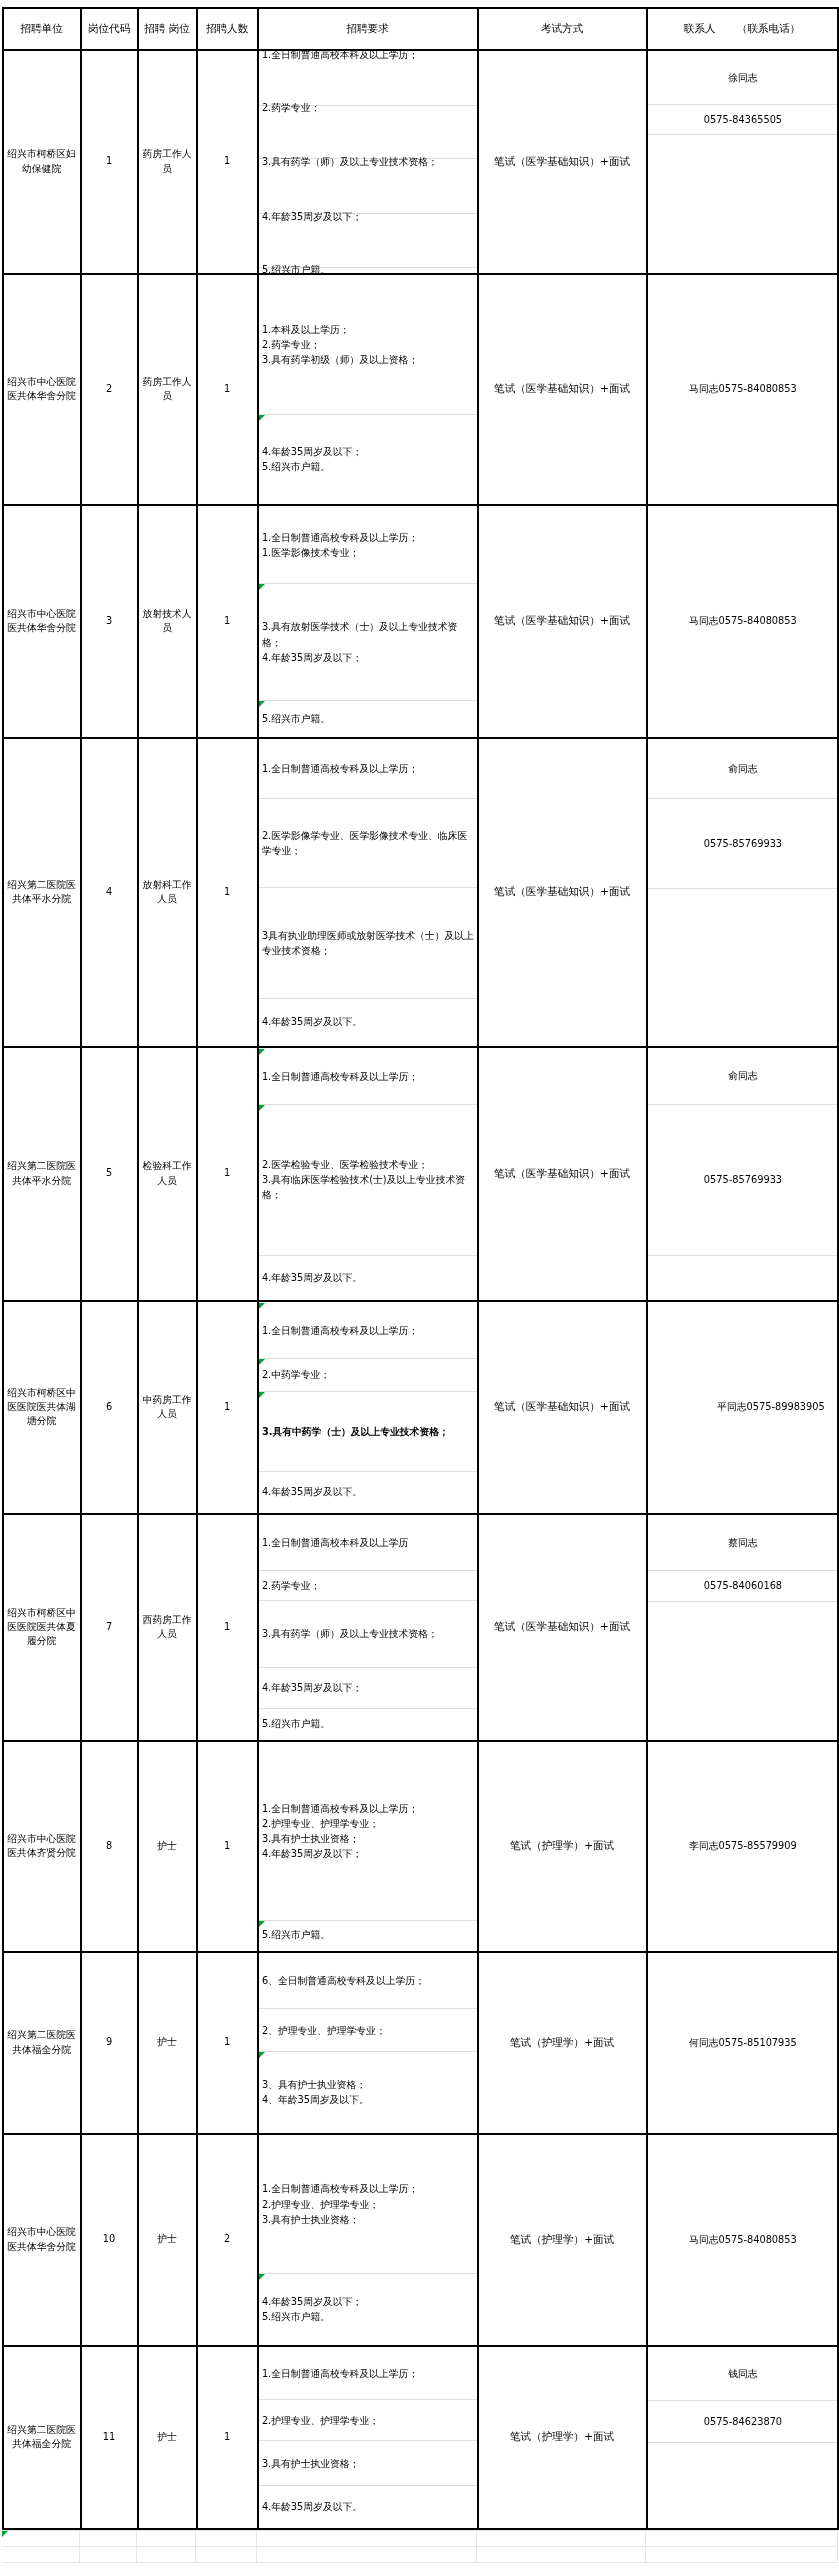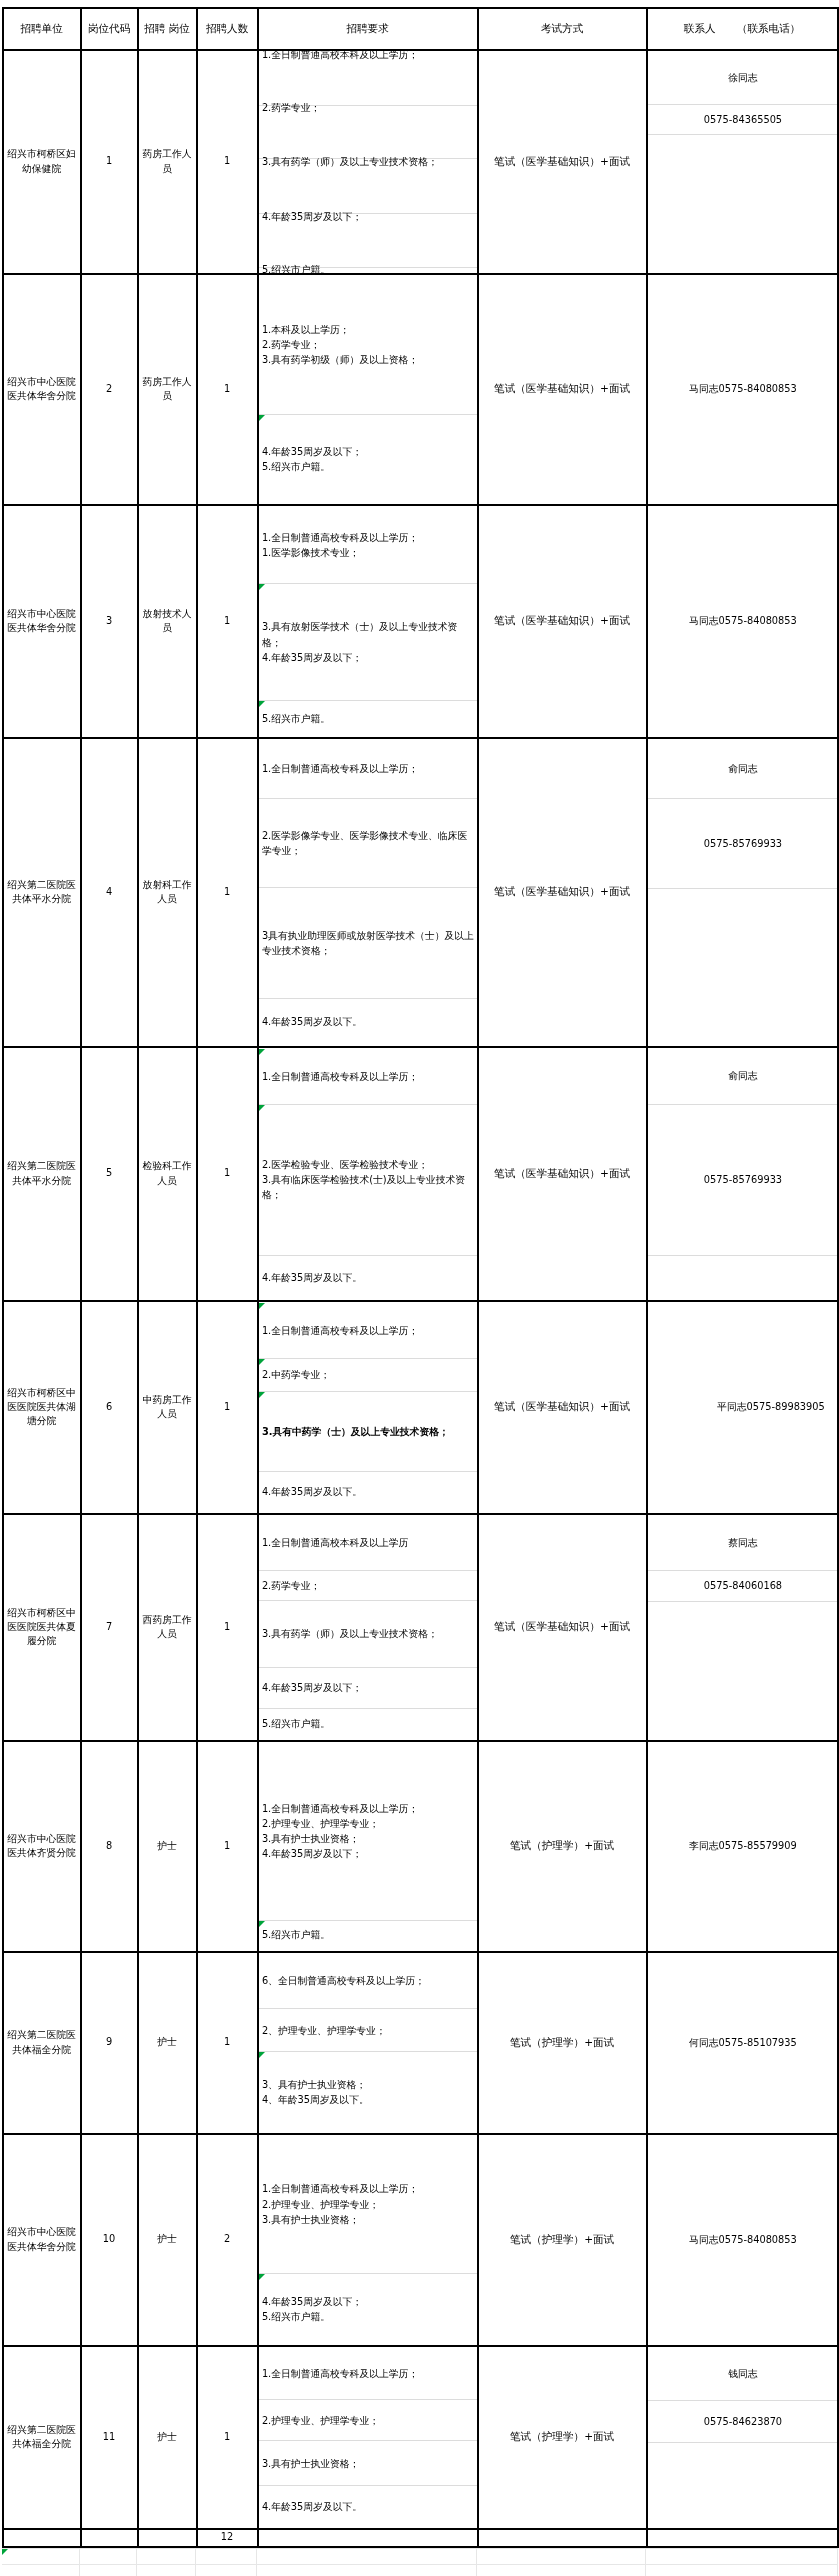--- a/index.html
+++ b/index.html
@@ -393,29 +393,20 @@
               <div class="group" style="flex: 1.3 1 0px;">
                 <div class="line">钱同志</div>
               </div>
               <div class="group" style="flex: 1 1 0px;">
                 <div class="line">0575-84623870</div>
               </div>
               <div class="group" style="flex: 2.1 1 0px;"></div>
             </div>
           </td>
         </tr>
-        <tr style="height: 18px;">
-          <td class="simple"></td>
-          <td class="simple"></td>
-          <td class="simple"></td>
-          <td class="simple">12</td>
-          <td class="simple"></td>
-          <td class="simple"></td>
-          <td class="simple"></td>
-        </tr>
       </tbody>
   </table>
   <table class="ghost">
     <colgroup>
       <col style="width:78px">
         <col style="width:57px">
         <col style="width:59px">
         <col style="width:61px">
       <col style="width:220px">
         <col style="width:169px">

